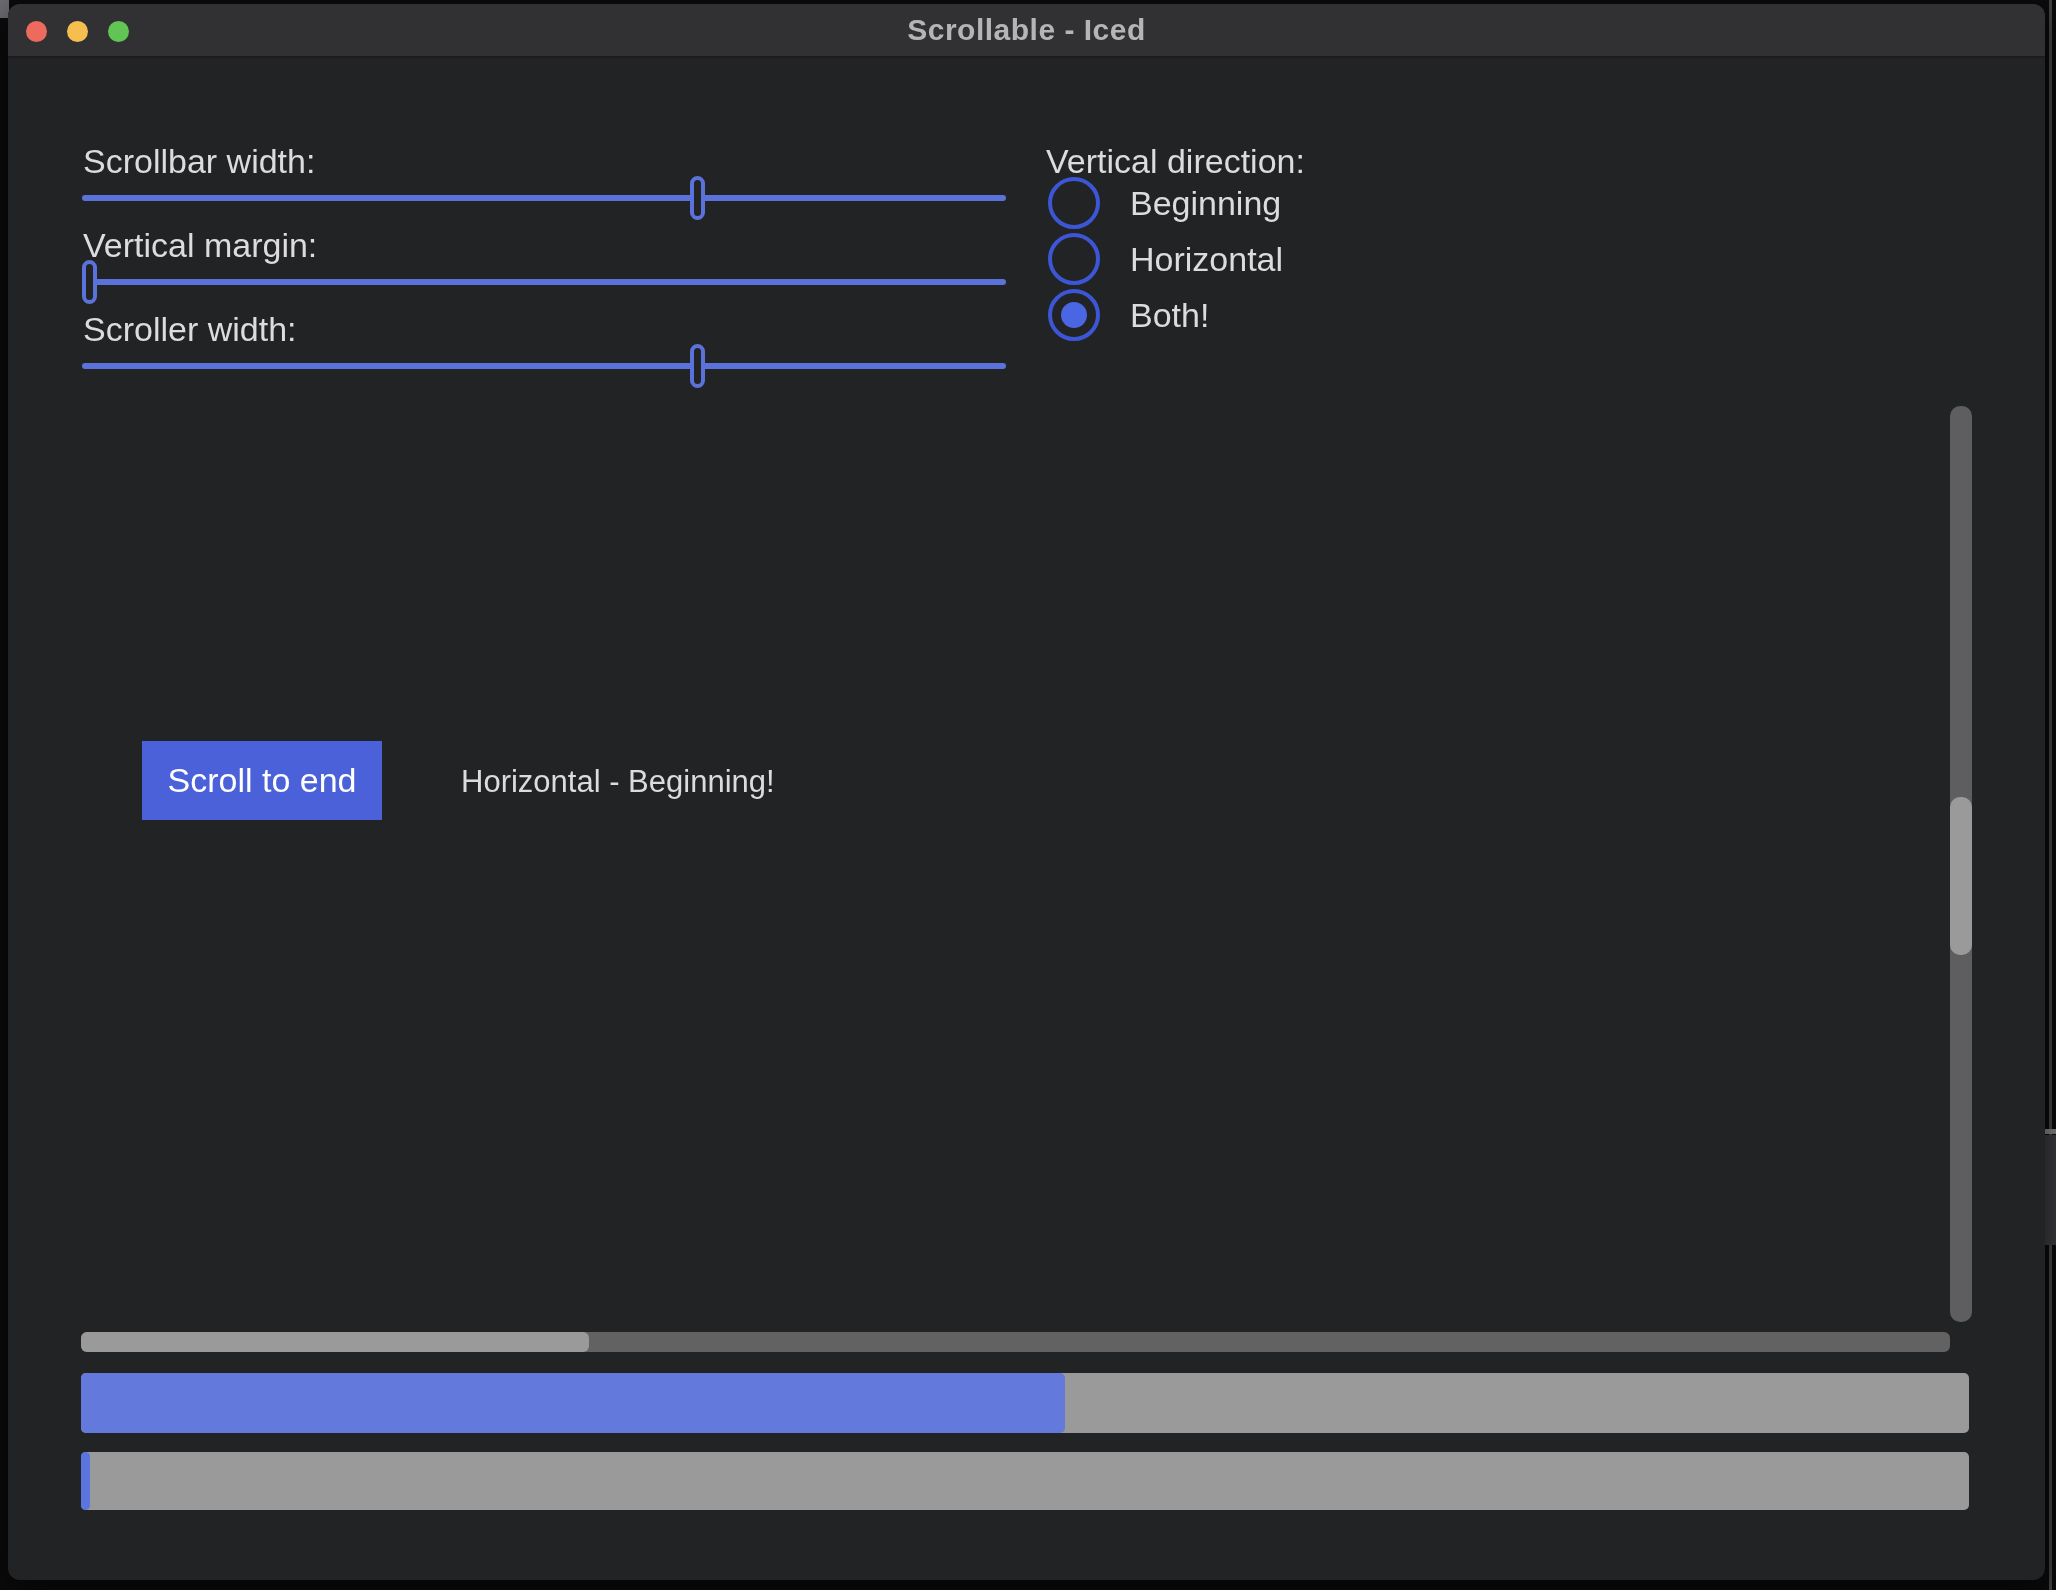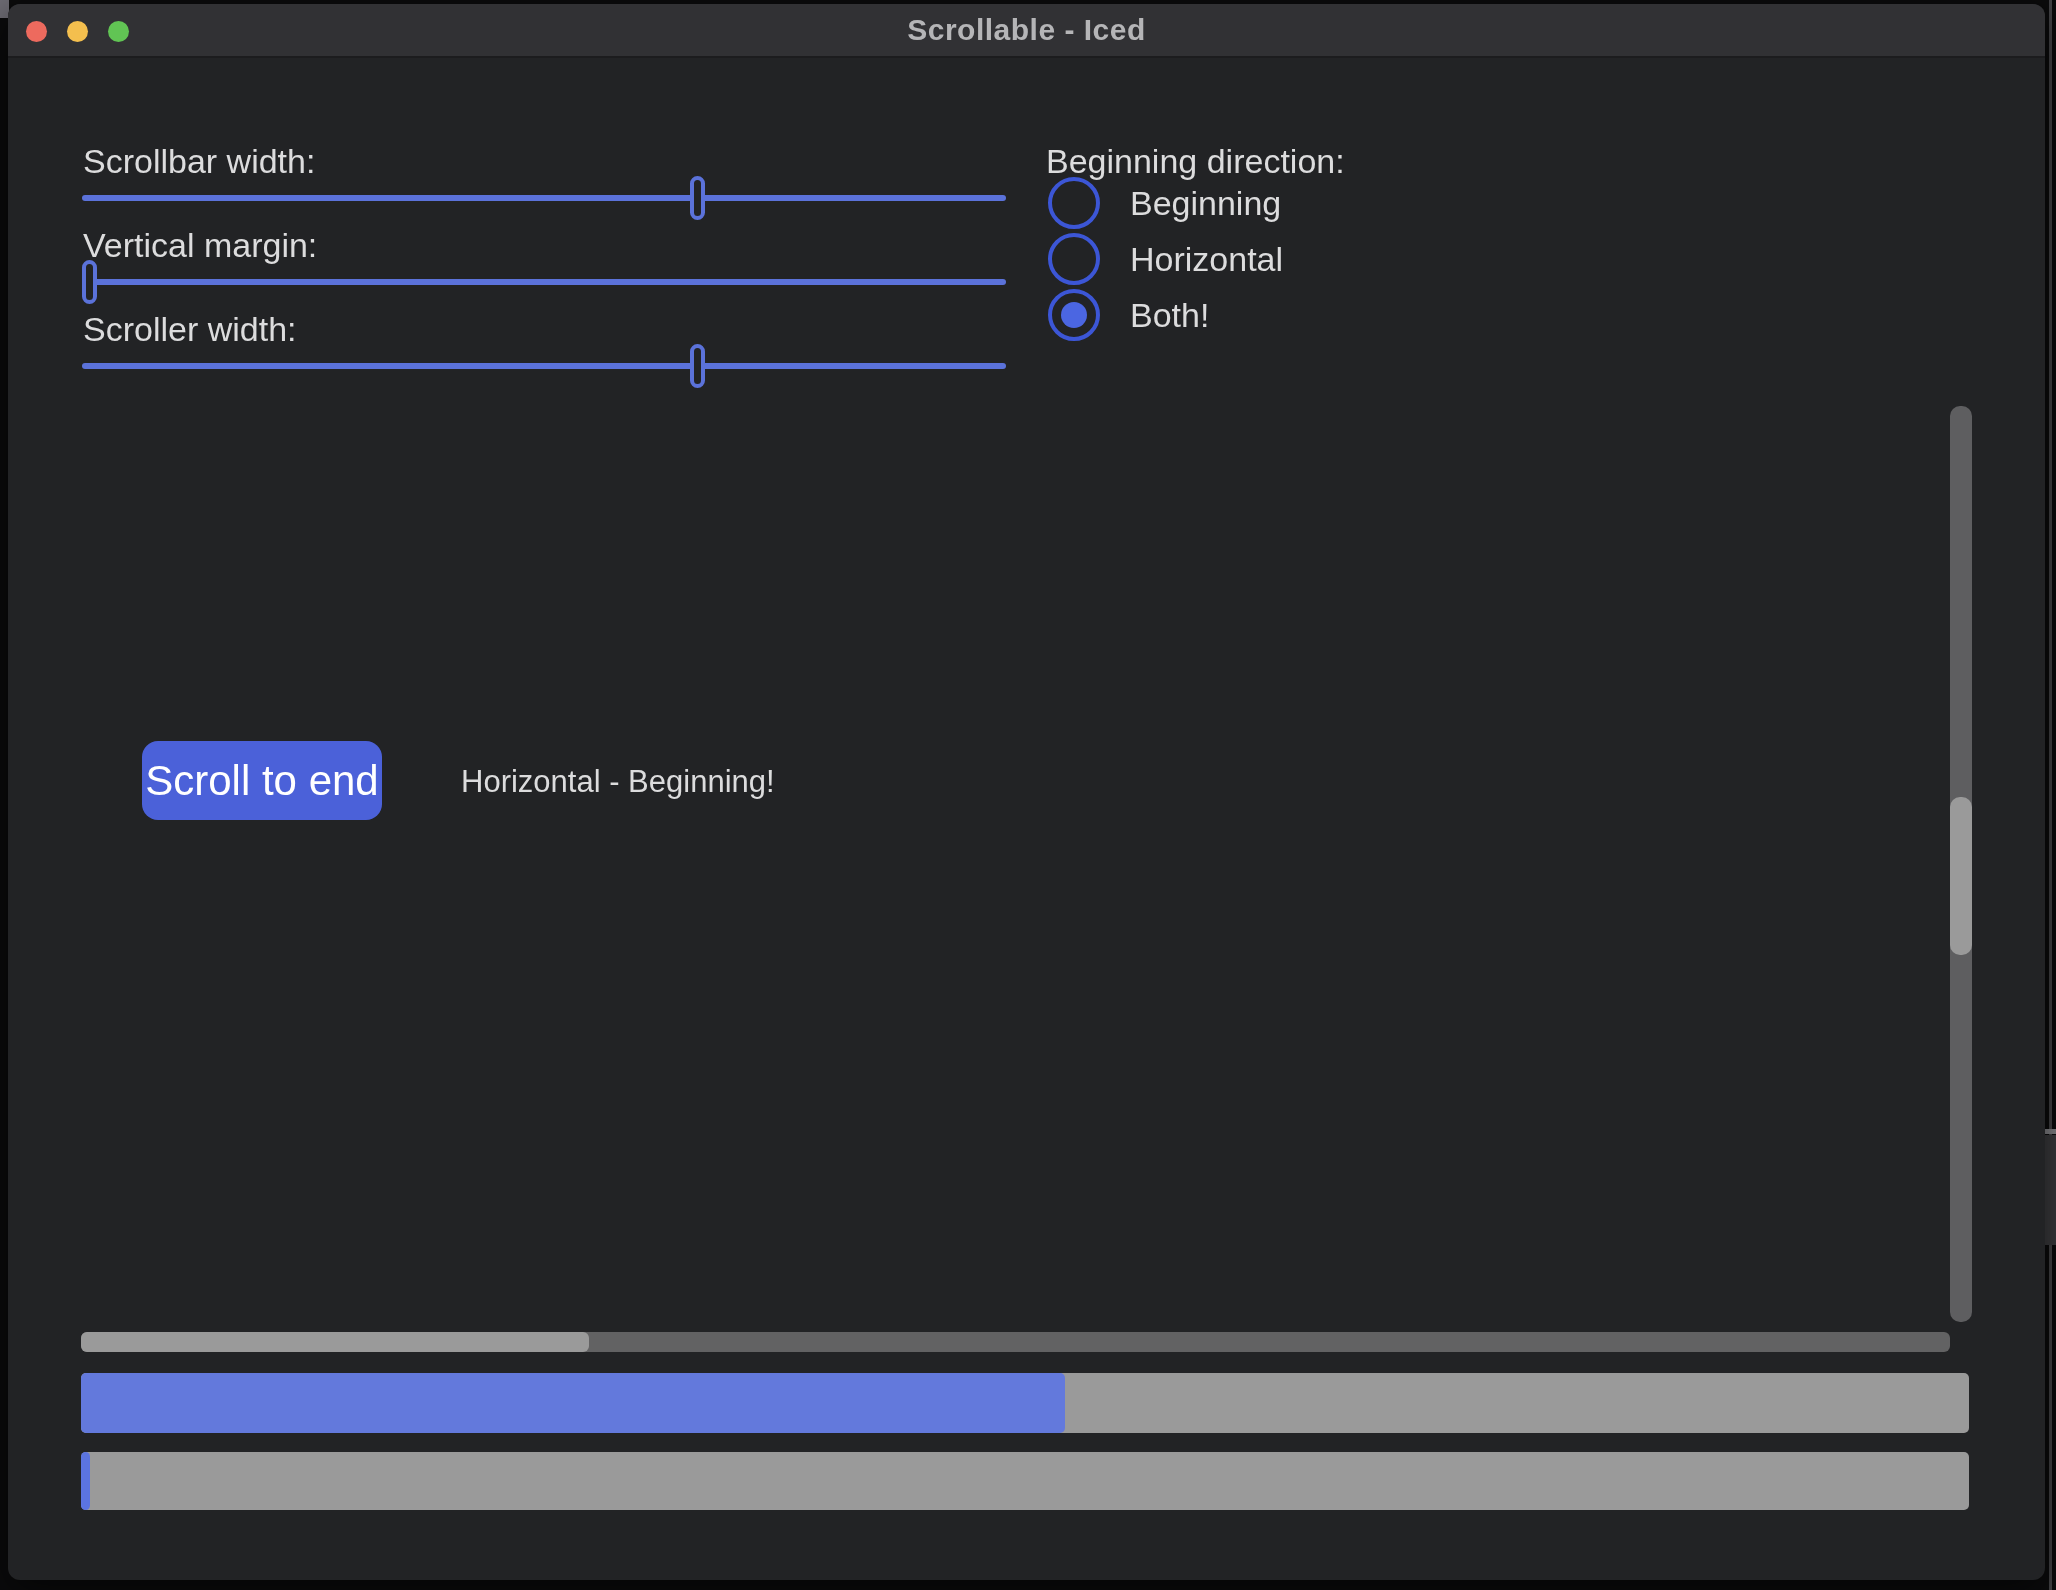--- a/index.html
+++ b/index.html
@@ -45,22 +45,22 @@
   .direction-label { font-size:34px; line-height:38px; }
   .radio-row { position:absolute; left:2px; height:52px; display:flex; align-items:center; cursor:default; }
   .radio-circle { width:52px; height:52px; border-radius:50%; border:4px solid var(--radio-blue,#3c56d6);
                   display:flex; align-items:center; justify-content:center; flex:0 0 auto; }
   .radio-dot { width:26px; height:26px; border-radius:50%; background:var(--radio-dot-blue,#4b66e2); display:none; }
   .radio-dot.visible { display:block; }
   .radio-label { margin-left:30px; font-size:34px; white-space:nowrap; }
 
   
   .scroll-button { position:absolute; left:134px; top:737px; width:240px; height:79px;
-                   background:var(--button-blue,#4b61d9); border-radius:16px; display:flex;
-                   align-items:center; justify-content:center; color:#ffffff; font-size:42px; cursor:pointer; }
+                   background:var(--button-blue,#4b61d9); border-radius:0; display:flex;
+                   align-items:center; justify-content:center; color:#ffffff; font-size:34px; cursor:pointer; }
   .status-text { position:absolute; left:453px; top:759px; font-size:31px; line-height:38px;
                  color:var(--text,#dcdcdd); white-space:nowrap; }
 
   
   .v-scrollbar { position:absolute; left:1942px; top:402px; width:22px; height:916px;
                  background:var(--vertical-rail-gray,#5e5e60); border-radius:10px; }
   .v-scroller { position:absolute; left:0; width:100%; background:var(--track-gray,#9a9a9a); border-radius:10px; }
 
   .h-scrollbar { position:absolute; left:73px; top:1328px; width:1869px; height:20px;
                  background:var(--rail-gray,#626263); border-radius:6px; }
@@ -115,21 +115,21 @@
 
       <div class="slider-group" style="top:306px">
         <div class="slider-label">Scroller width:</div>
         <div class="slider-rail"></div>
         <div class="handle-track">
           <div class="slider-handle" style="left: 66.9%;"></div>
         </div>
       </div>
 
       <div class="direction-group">
-        <div class="direction-label">Beginning direction:</div>
+        <div class="direction-label">Vertical direction:</div>
 
         <div class="radio-row" style="top:35px">
           <span class="radio-circle">
             
           </span>
           <span class="radio-label">Beginning</span>
         </div>
 
         <div class="radio-row" style="top:91px">
           <span class="radio-circle">

